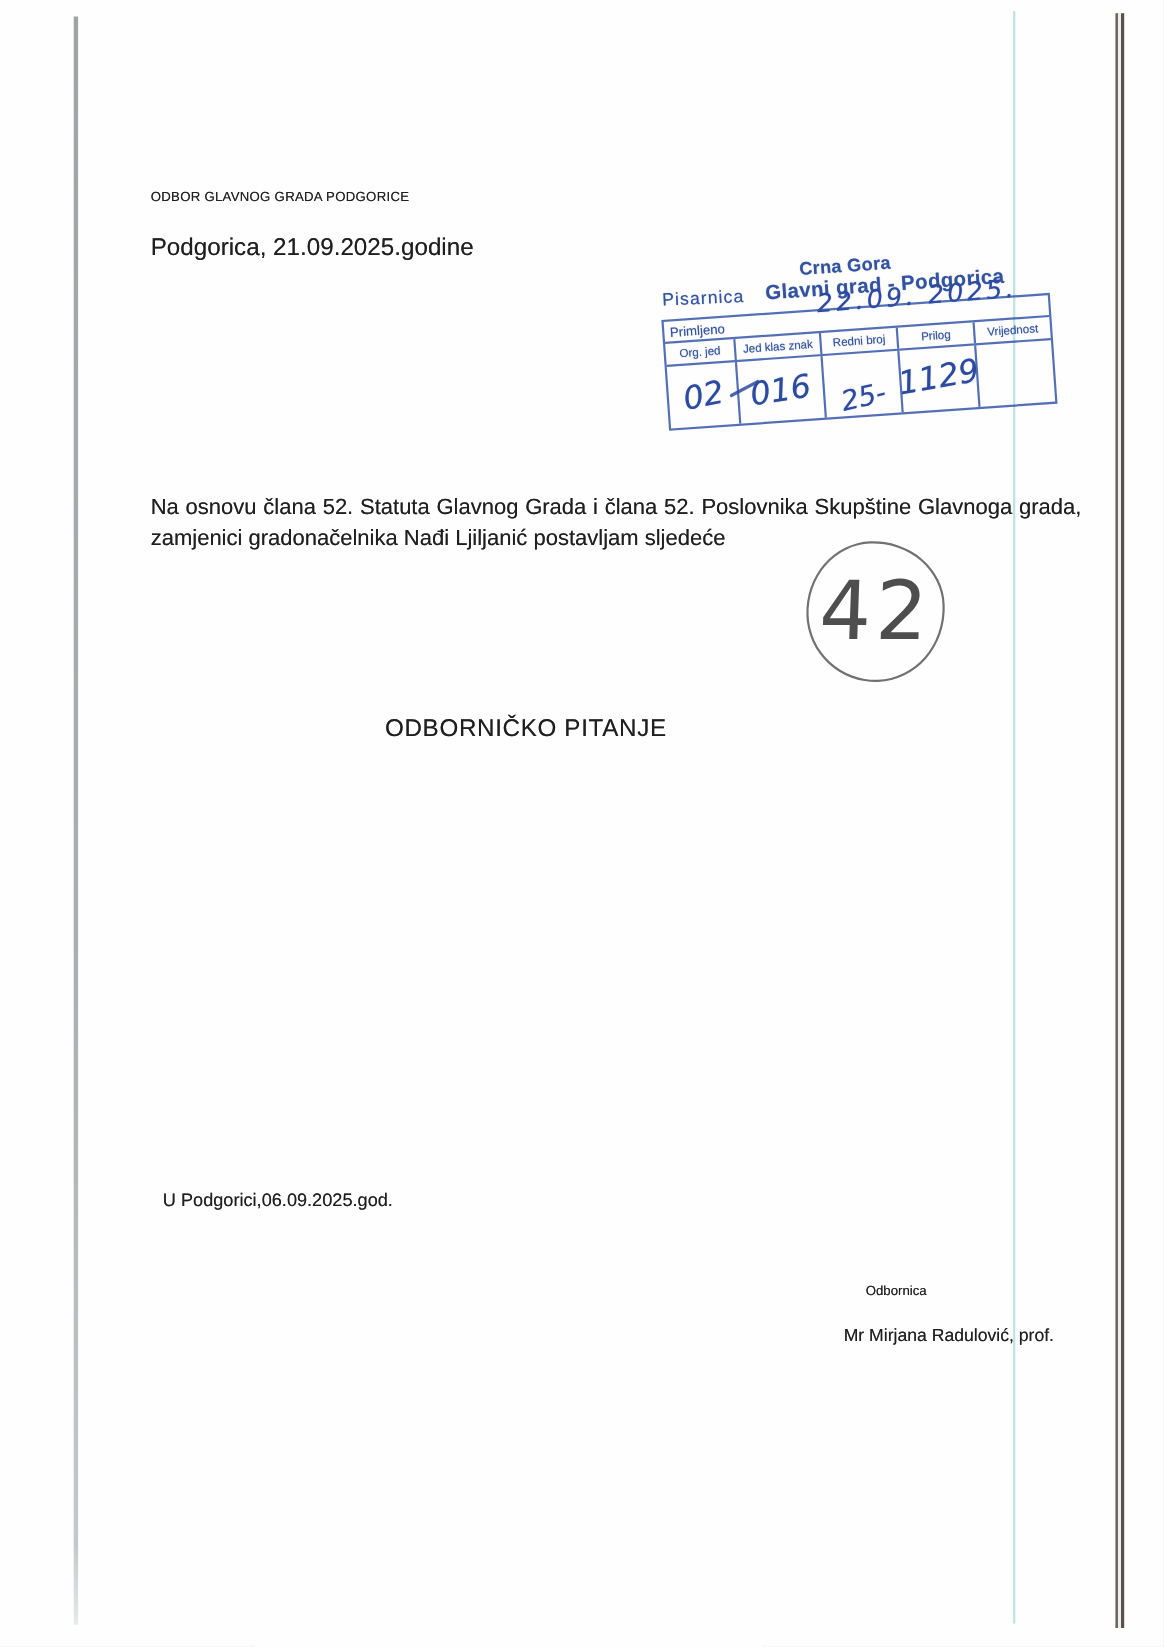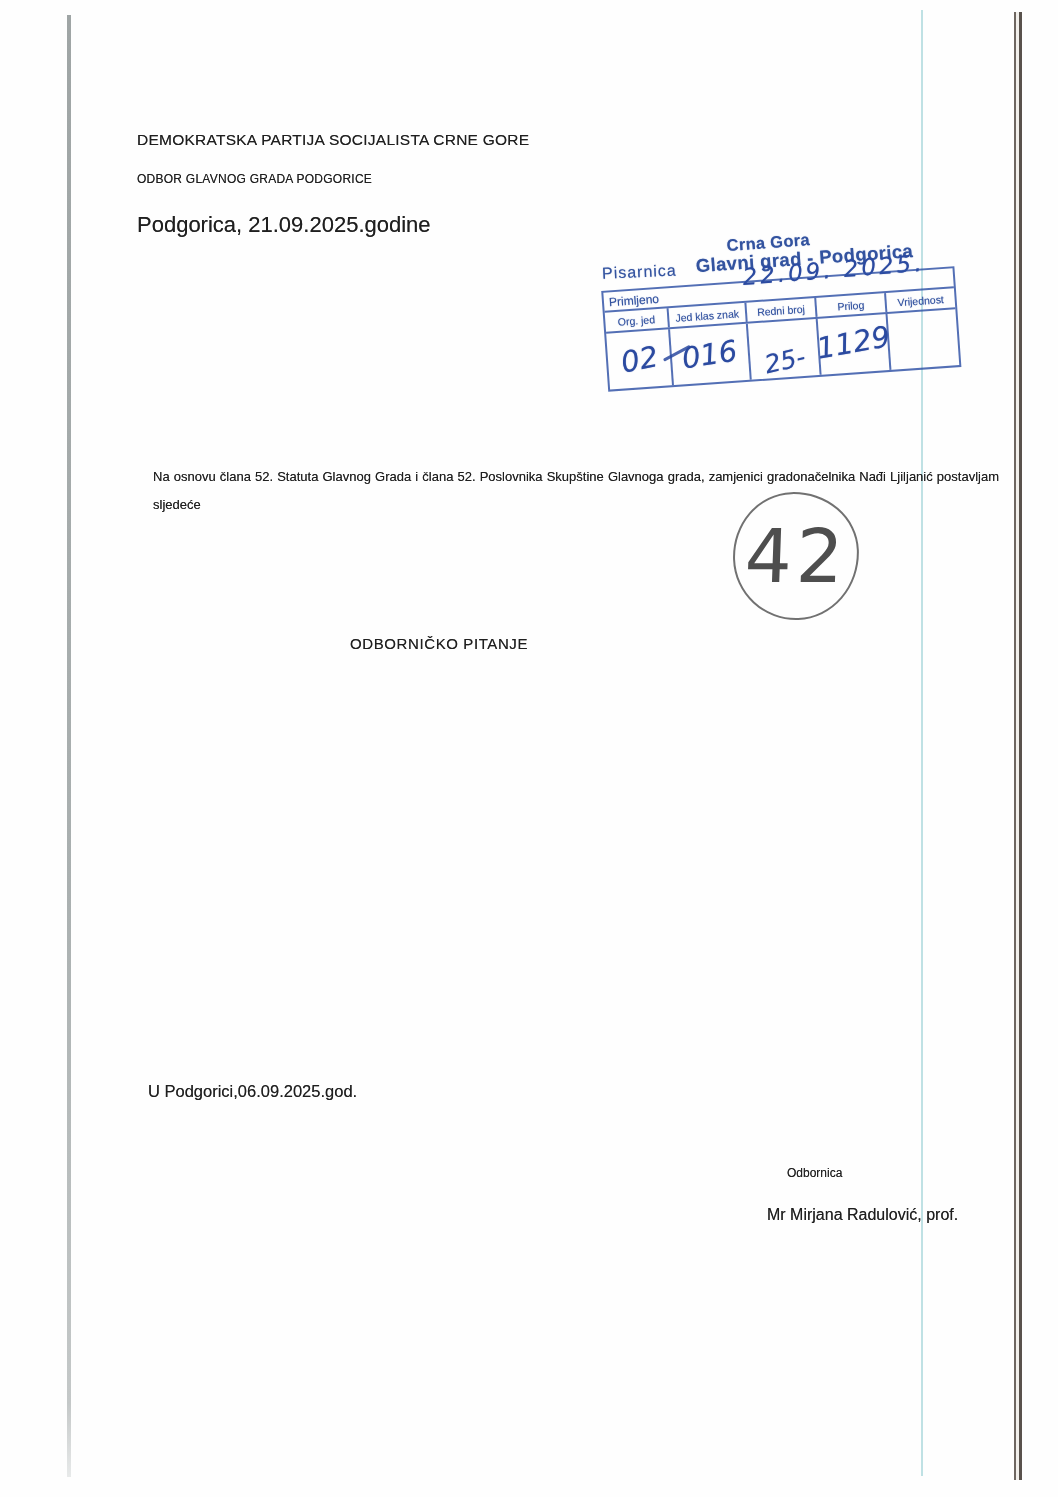--- a/index.html
+++ b/index.html
@@ -23,25 +23,25 @@
   .scan-right{
     position:absolute;left:1014px;top:12px;width:8px;height:1468px;
     background:linear-gradient(90deg,#6e6660 0 2px,#f1efeb 2px 5px,#59524c 5px 8px);
   }
   
   .t{position:absolute;white-space:nowrap;text-shadow:0 0 0.6px rgba(20,20,20,.65);}
   .hdr1{left:137px;top:131px;font-size:15.5px;letter-spacing:.25px;}
   .hdr2{left:137px;top:172px;font-size:12px;letter-spacing:.25px;}
   .hdr3{left:137px;top:212px;font-size:22px;}
   .para{
-    position:absolute;margin:16px;text-align:justify;white-space:normal;
-    font-size:13px;text-shadow:0 0 0.6px rgba(20,20,20,.65);
+    position:absolute;margin:0;text-align:justify;white-space:normal;
+    font-size:20px;text-shadow:0 0 0.6px rgba(20,20,20,.65);
   }
   .intro{left:137px;top:447px;width:846px;line-height:28px;}
-  .sectitle{left:350px;top:635px;font-size:15px;letter-spacing:.6px;}
+  .sectitle{left:350px;top:649px;font-size:22px;letter-spacing:.6px;}
   .question{left:137px;top:830px;width:852px;line-height:32.5px;}
   .note{left:137px;top:926px;width:852px;}
   .placedate{left:148px;top:1082px;font-size:16.5px;}
   .sigrole{left:787px;top:1166px;font-size:12px;}
   .signame{left:767px;top:1206px;font-size:16px;}
   
   .circle42{
     position:absolute;left:733px;top:492px;width:122px;height:124px;
     border:2.5px solid #717171;
     border-radius:48% 52% 50% 50% / 51% 47% 53% 49%;
@@ -112,21 +112,20 @@
 </style>
 </head>
 <body>
 
 <div class="page">
 
   <div class="scan-left"></div>
   <div class="scan-cyan"></div>
   <div class="scan-right"></div>
 
-  <div class="t hdr1">DEMOKRATSKA PARTIJA SOCIJALISTA CRNE GORE</div>
   <div class="t hdr2">ODBOR GLAVNOG GRADA PODGORICE</div>
   <div class="t hdr3">Podgorica, 21.09.2025.godine</div>
 
   <div class="stamp">
     <div class="country">Crna Gora</div>
     <div class="office">Pisarnica</div>
     <div class="city">Glavni grad - Podgorica</div>
     <div class="hw hw-date">22.09. 2025.</div>
     <div class="table">
       <div class="row-received">Primljeno</div>

